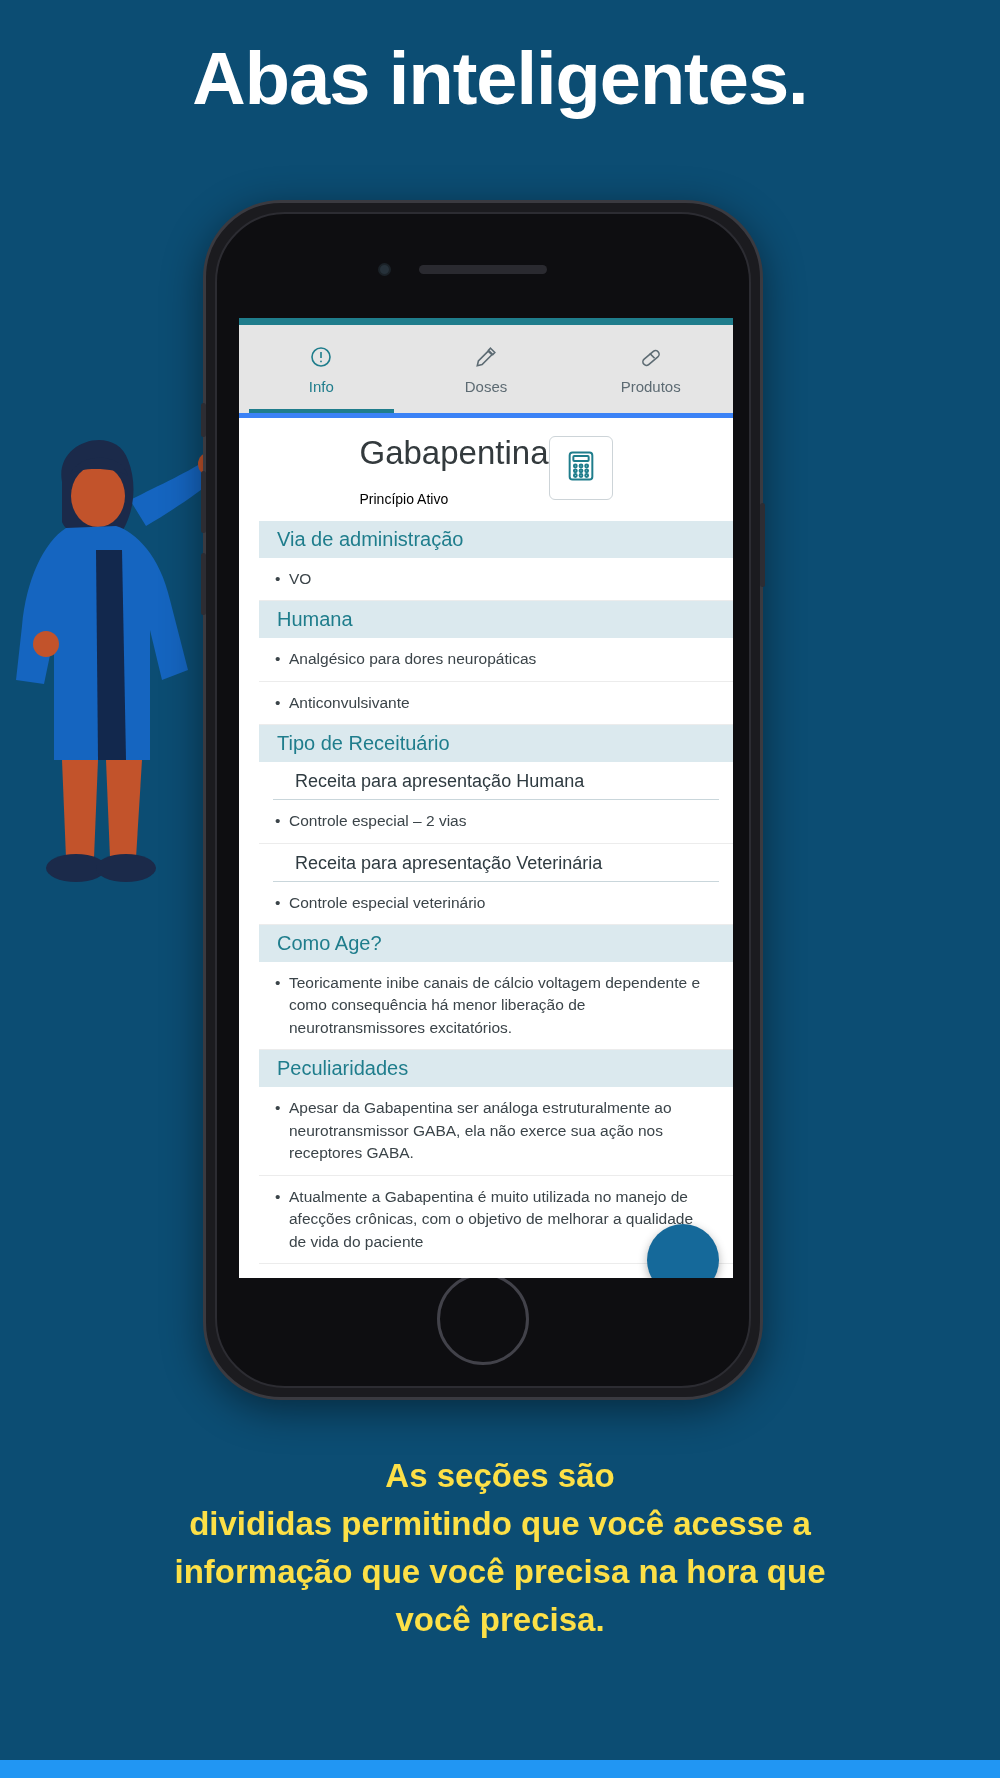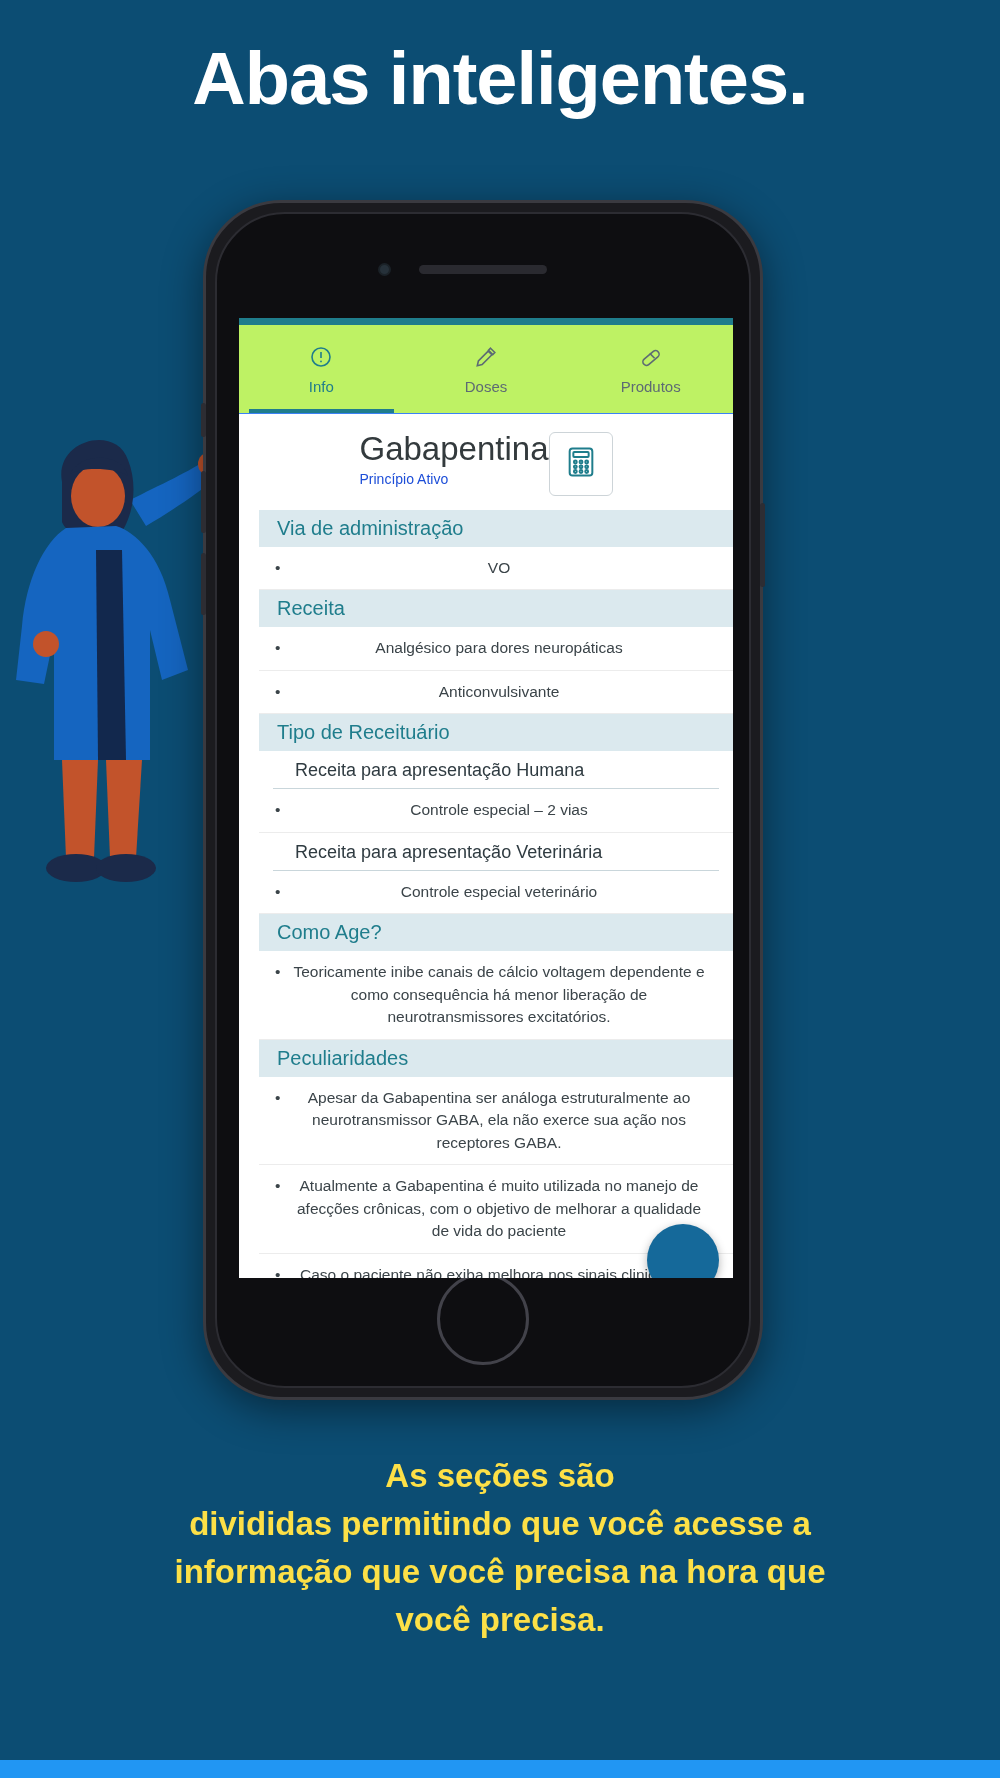--- a/index.html
+++ b/index.html
@@ -139,22 +139,22 @@
   }
   .teal-bar {
     height: 7px;
     background: #1f7d8c;
   }
 
   
   .tabs {
     display: flex;
     height: 88px;
-    background: #bef264;
-    border-bottom: 1px solid #3b82f6;
+    background: #e5e5e5;
+    border-bottom: 5px solid #3b82f6;
   }
   .tab {
     flex: 1;
     display: flex;
     flex-direction: column;
     align-items: center;
     justify-content: center;
     gap: 8px;
     position: relative;
     color: #5d6b73;
@@ -180,22 +180,22 @@
     justify-content: center;
     padding: 18px 22px 14px 22px;
   }
   .drug-name {
     font-size: 33px;
     color: #333a3d;
     line-height: 1.05;
   }
   .drug-sub {
     font-size: 14px;
-    color: #1d4ed8;
-    margin-top: 4px;
+    color: #000000;
+    margin-top: 20px;
   }
   .calc-btn {
     width: 62px;
     height: 62px;
     border: 1px solid #cdd4d8;
     border-radius: 6px;
     display: flex;
     align-items: center;
     justify-content: center;
     background: #fff;
@@ -216,21 +216,20 @@
     border-bottom: 1px solid #c9d6db;
     margin: 0 14px;
   }
   .bullet-row {
     font-size: 15.5px;
     color: #3b4449;
     padding: 10px 24px 10px 30px;
     border-bottom: 1px solid #ececec;
     line-height: 1.45;
     position: relative;
-    text-align: center;
   }
   .bullet-row::before {
     content: "•";
     position: absolute;
     left: 16px;
     top: 10px;
   }
 
   .fab {
     position: absolute;
@@ -340,21 +339,21 @@
           </svg>
         </span>
       </div>
     </div>
 
     <div class="scroll-clip">
 
       <div class="section-head">Via de administração</div>
       <div class="bullet-row">VO</div>
 
-      <div class="section-head">Receita</div>
+      <div class="section-head">Humana</div>
       <div class="bullet-row">Analgésico para dores neuropáticas</div>
       <div class="bullet-row">Anticonvulsivante</div>
 
       <div class="section-head">Tipo de Receituário</div>
       <div class="sub-head">Receita para apresentação Humana</div>
       <div class="bullet-row">Controle especial – 2 vias</div>
       <div class="sub-head">Receita para apresentação Veterinária</div>
       <div class="bullet-row">Controle especial veterinário</div>
 
       <div class="section-head">Como Age?</div>

